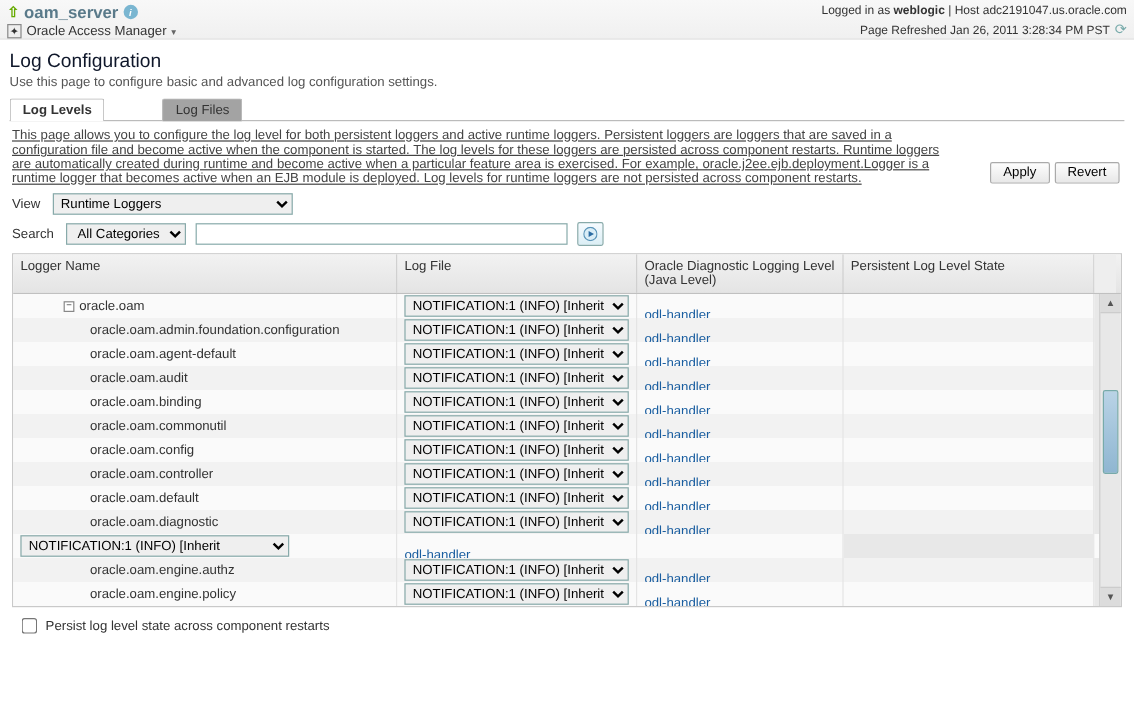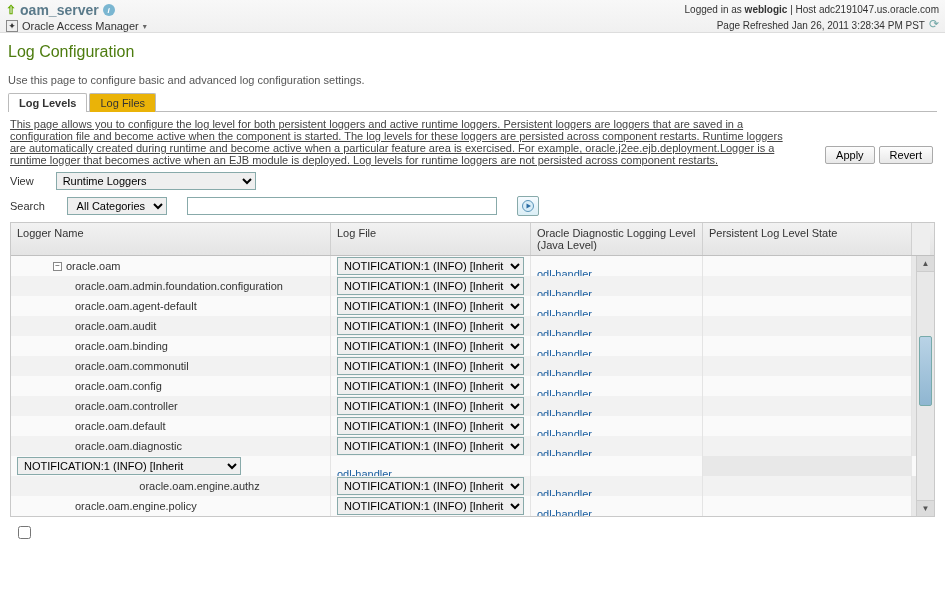--- a/index.html
+++ b/index.html
@@ -33,40 +33,40 @@
     display: inline-flex; width: 12px; height: 12px; border: 1px solid #888;
     align-items: center; justify-content: center; font-size: 9px; background:#eee;
   }
   .breadcrumb-text { color: #333; text-align: center; }
   .chevron-sm { color: #666; font-size: 8px; }
   .header-right { text-align: right; font-size: 10px; padding-top: 2px; }
   .header-right .row2 { display: flex; align-items: flex-end; justify-content: flex-end; gap: 4px; margin-top: 2px; }
   .refresh-icon { color: #7aa; font-size: 12px; cursor: pointer; }
 
   .page { padding: 10px 8px 4px 8px; }
-  .page-title { font-size: 16px; color: #4d7c0f; margin: 0 0 13px 0; font-weight: normal; }
+  .page-title { font-size: 16px; color: #0f172a; margin: 0 0 2px 0; font-weight: normal; }
   .page-desc { color: #555; margin-bottom: 6px; }
 
-  .tabs { display: flex; align-items: flex-end; border-bottom: 1px solid #bbb; margin-top: 6px; }
+  .tabs { display: flex; align-items: flex-end; border-bottom: 1px solid #bbb; margin-top: 6px; gap: 46px; }
   .tab {
     border: 1px solid #bbb; border-bottom: none; padding: 3px 10px;
-    margin-right: 2px; background: #eab308; font-size: 11px; cursor: pointer;
+    margin-right: 2px; background: #a3a3a3; font-size: 11px; cursor: pointer;
     position: relative; top: 1px; border-radius: 2px 2px 0 0;
   }
   .tab.active { background: #fff; font-weight: bold; z-index: 2; }
 
   .tab-body { padding: 6px 2px 4px 2px; }
   .explain { color: #444; margin-bottom: 6px; position: relative; padding-right: 140px; text-decoration: underline; }
   .action-buttons { position: absolute; top: 0; right: 2px; display: flex; gap: 4px; margin-top: 28px; }
   .btn {
     border: 1px solid #aaa; background: linear-gradient(#fdfdfd,#e8e8e8);
     padding: 2px 10px; font-size: 11px; cursor: pointer; border-radius: 2px;
   }
 
-  .controls-row { display: flex; align-items: center; gap: 20px; margin-top: 4px; }
+  .controls-row { display: flex; align-items: center; gap: 8px; margin-top: 4px; }
   .controls-row label { margin-right: 2px; }
   select, input[type=text] {
     border: 1px solid #8aa; font-size: 11px; padding: 1px 2px; height: 18px;
   }
   .view-select { width: 200px; }
   .cat-select { width: 100px; text-align: center; }
   .search-box { width: 310px; }
   .go-btn {
     width: 22px; height: 20px; border: 1px solid #8aa; border-radius: 2px;
     background: linear-gradient(#f6fbff,#dbeef5);
@@ -328,21 +328,21 @@
             <div class="gc">
               <select class="level-select"><option>NOTIFICATION:1 (INFO) [Inherit</option></select>
             </div>
             <div class="gc">
               <span class="link">odl-handler</span>
             </div>
             <div class="gc"></div>
             <div class="gc scrollcol"></div>
           </div>
           <div class="grid-row">
-            <div class="gc" style="padding-left: 64px; justify-content: center;">
+            <div class="gc" style="padding-left: 64px;">
               <span>oracle.oam.engine.authz</span>
             </div>
             <div class="gc">
               <select class="level-select"><option>NOTIFICATION:1 (INFO) [Inherit</option></select>
             </div>
             <div class="gc">
               <span class="link">odl-handler</span>
             </div>
             <div class="gc"></div>
             <div class="gc scrollcol"></div>
@@ -363,15 +363,16 @@
           <div class="scroll-track">
           <div class="scroll-up">▲</div>
           <div class="thumb"></div>
           <div class="scroll-down">▼</div>
         </div>
       </div>
     </div>
 
     <div class="persist-row">
       <input type="checkbox" class="chk" style="">
+      <span>Persist log level state across component restarts</span>
     </div>
   </div>
 </div>
 
 </body></html>

